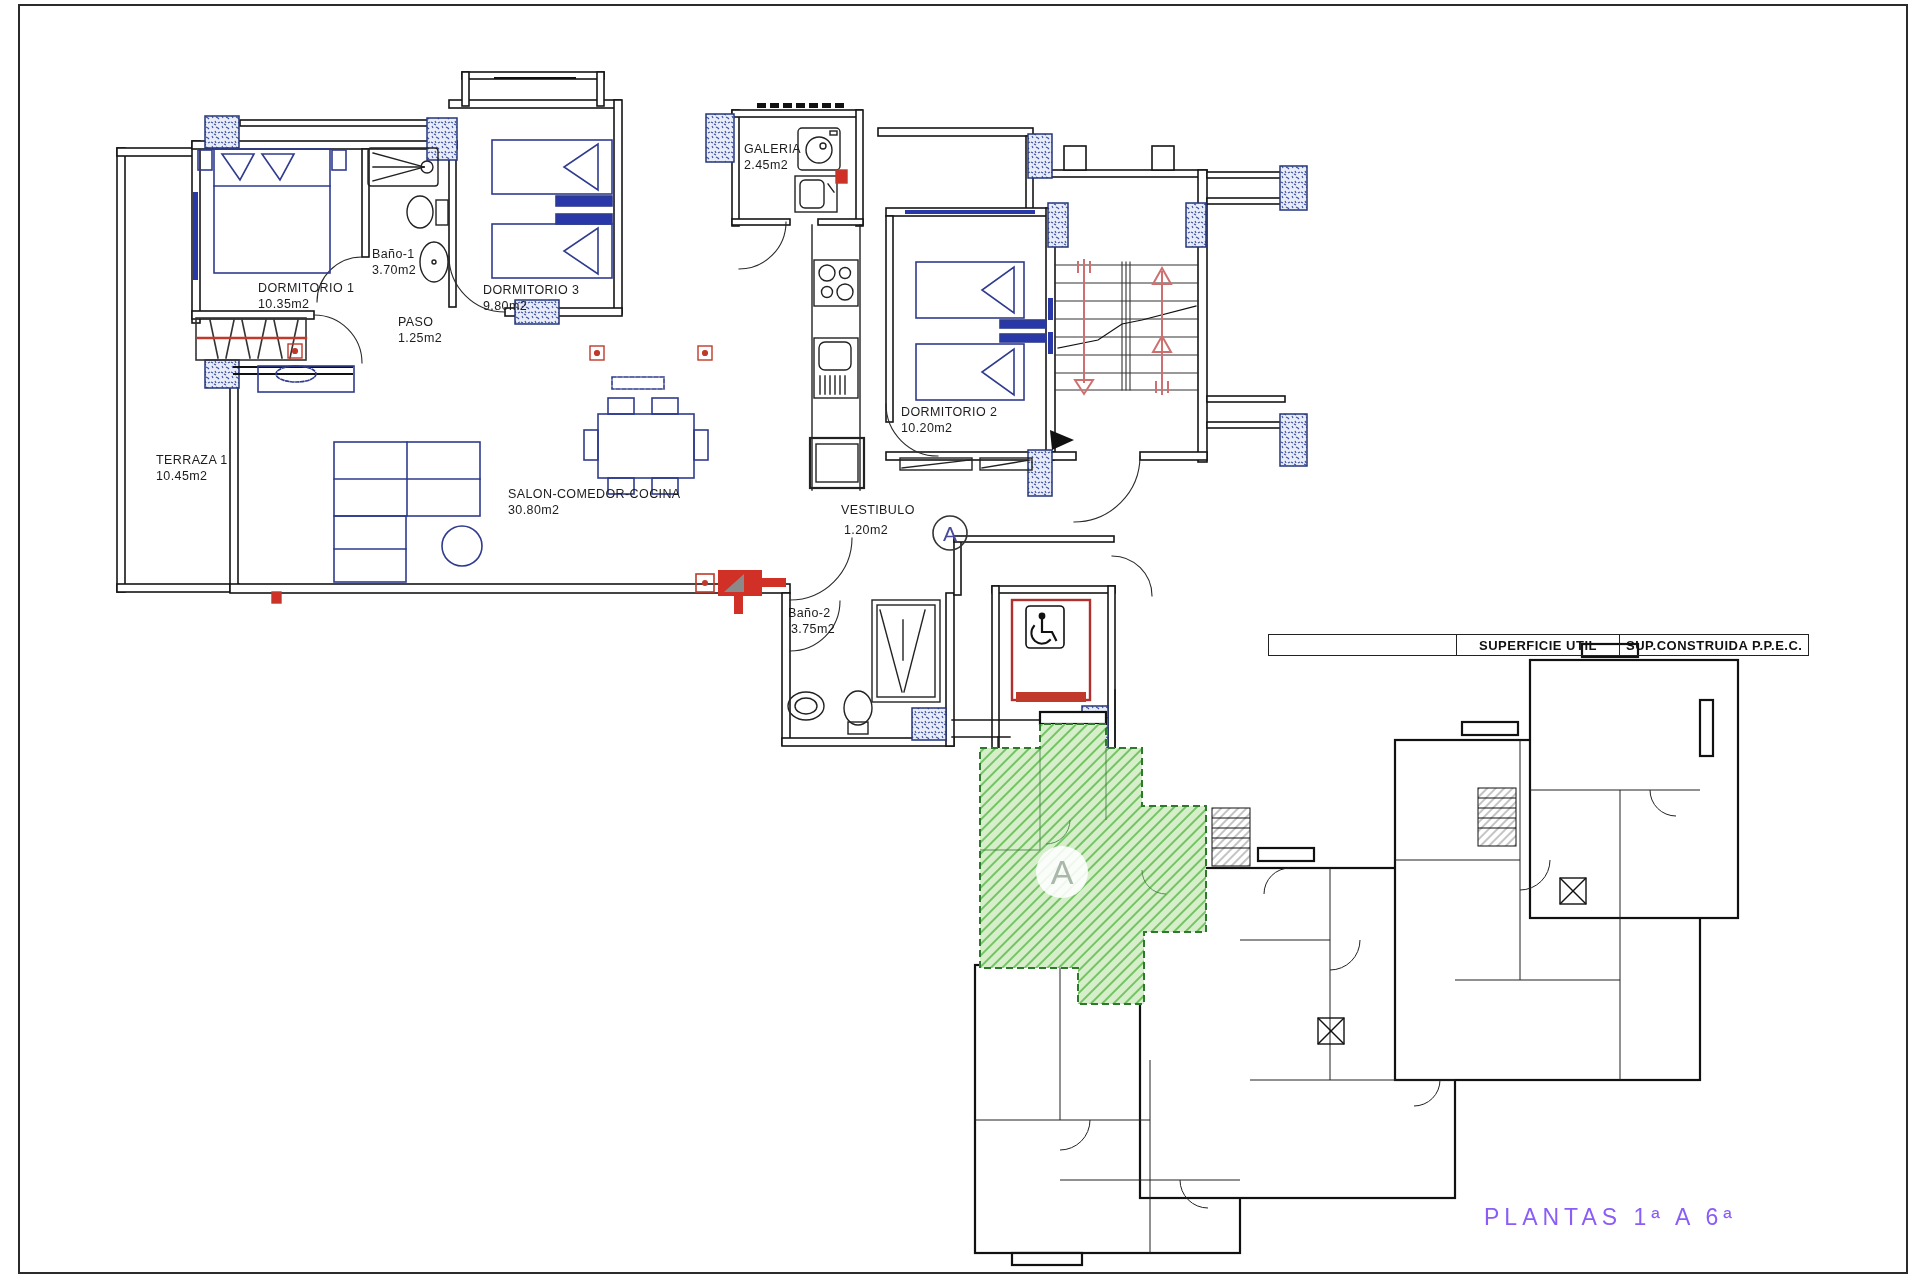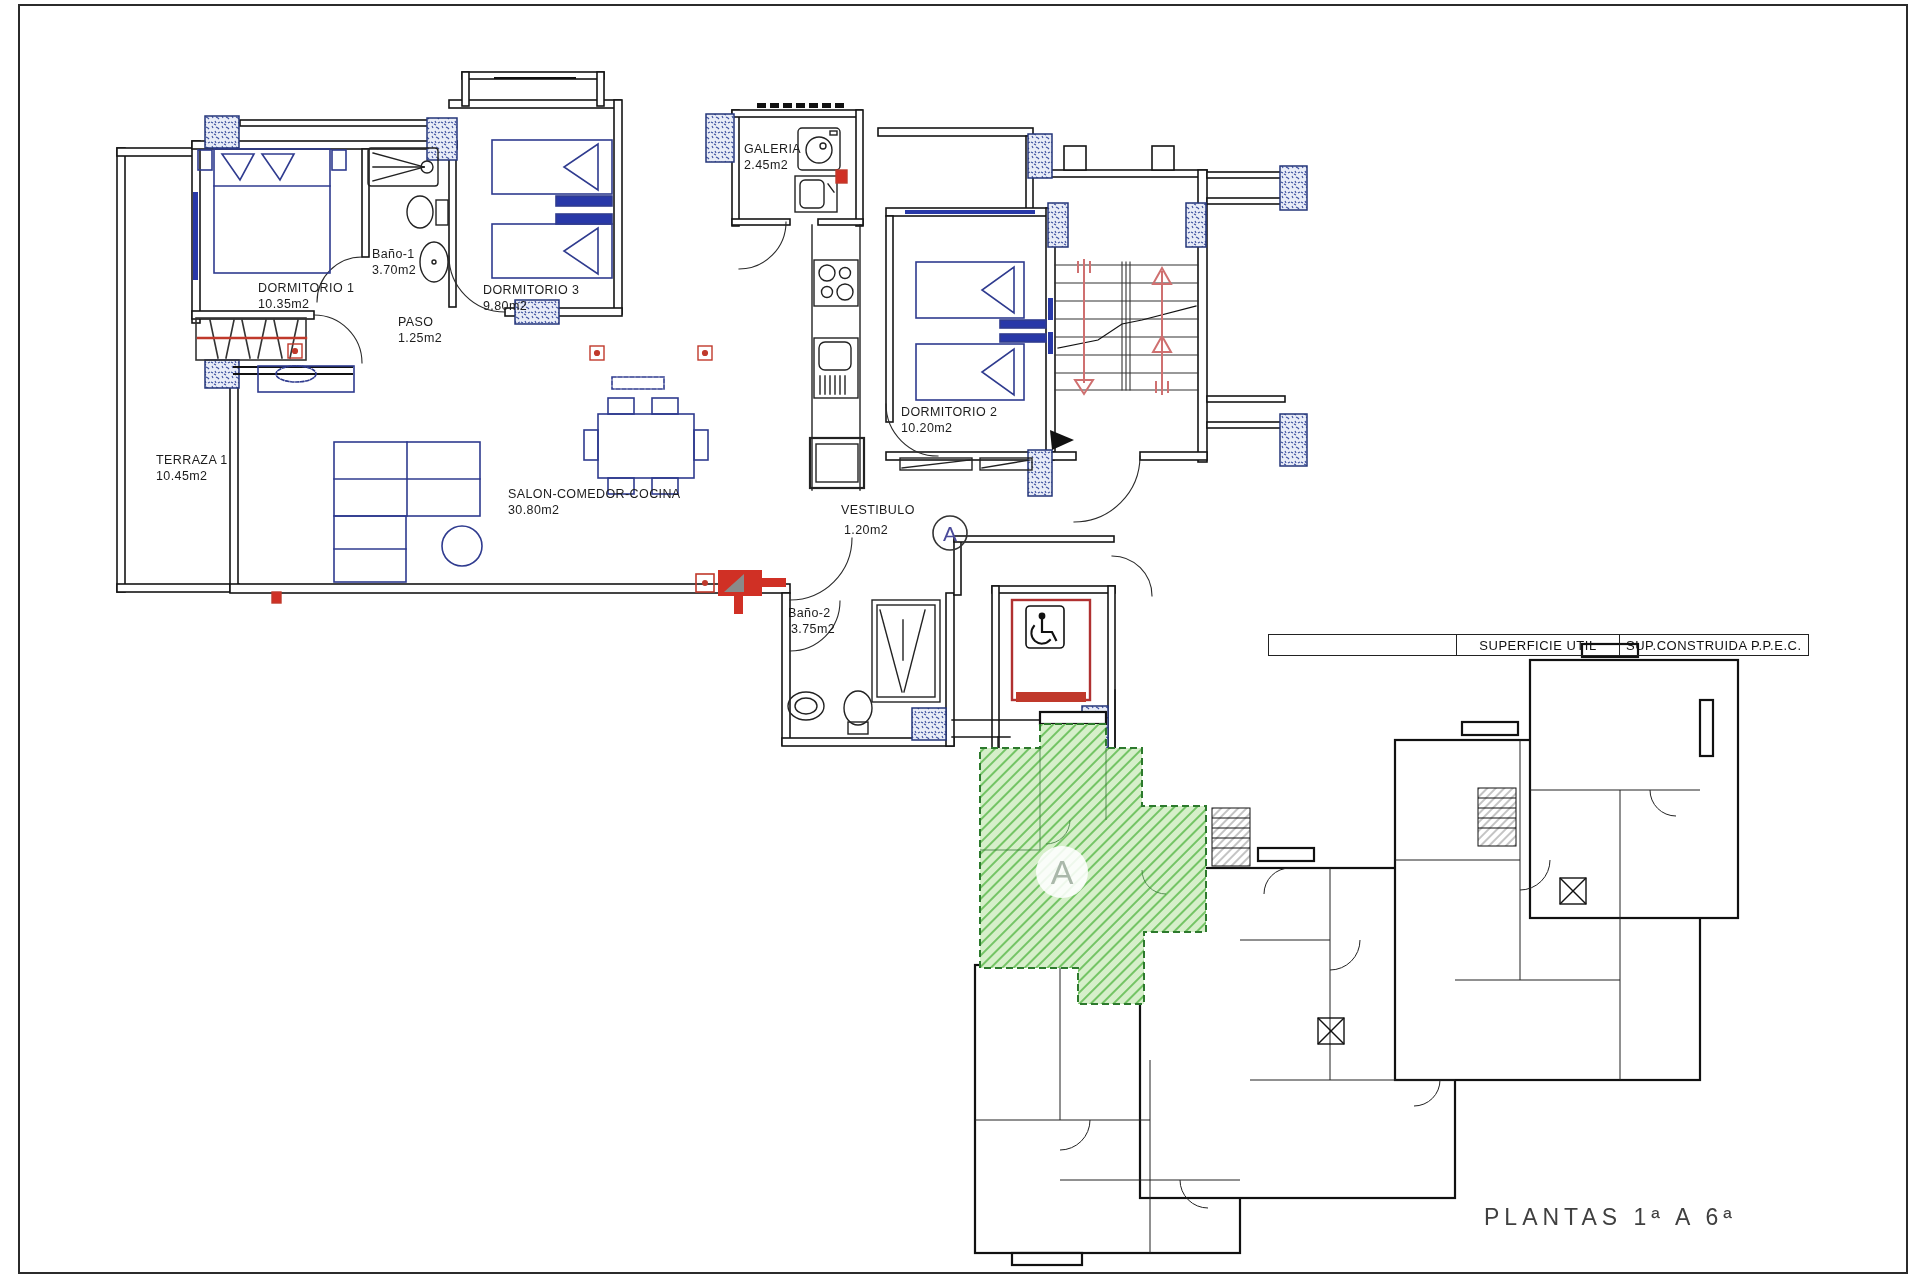--- a/index.html
+++ b/index.html
@@ -3,27 +3,27 @@
 <meta charset="utf-8">
 <style>
   html,body{margin:0;padding:0;background:#fff;}
   .sheet{position:relative;width:1920px;height:1280px;background:#ffffff;overflow:hidden;
          font-family:"Liberation Sans", sans-serif;color:#1c1c1c;}
   .frame{position:absolute;left:18px;top:4px;right:12px;bottom:6px;border:2px solid #2b2b2b;}
   svg{position:absolute;left:0;top:0;}
   
   .sumtbl{position:absolute;left:1268px;top:634px;border-collapse:collapse;
           font-size:13px;color:#111;}
-  .sumtbl td,.sumtbl th{border:1.4px solid #222;text-align:center;font-weight:normal;
+  .sumtbl td,.sumtbl th{border:1.4px solid #222;text-align:center;font-weight:bold;
           padding:0 6px;height:20px;white-space:nowrap;}
   .sumtbl th{letter-spacing:0.5px;}
   .c1{width:175px;} .c2{width:150px;} .c3{width:168px;margin-left:30px;}
   
   .caption{position:absolute;left:1484px;top:1204px;font-size:23px;letter-spacing:5px;
-           color:#404040;white-space:nowrap;}
+           color:#8b5cf6;white-space:nowrap;}
 </style>
 </head>
 <body>
 
 <div class="sheet">
   <div class="frame"></div>
 
   <svg width="1920" height="1280" viewBox="0 0 1920 1280">
     <defs>
       <pattern id="pat-wall" width="10" height="10" patternUnits="userSpaceOnUse">

